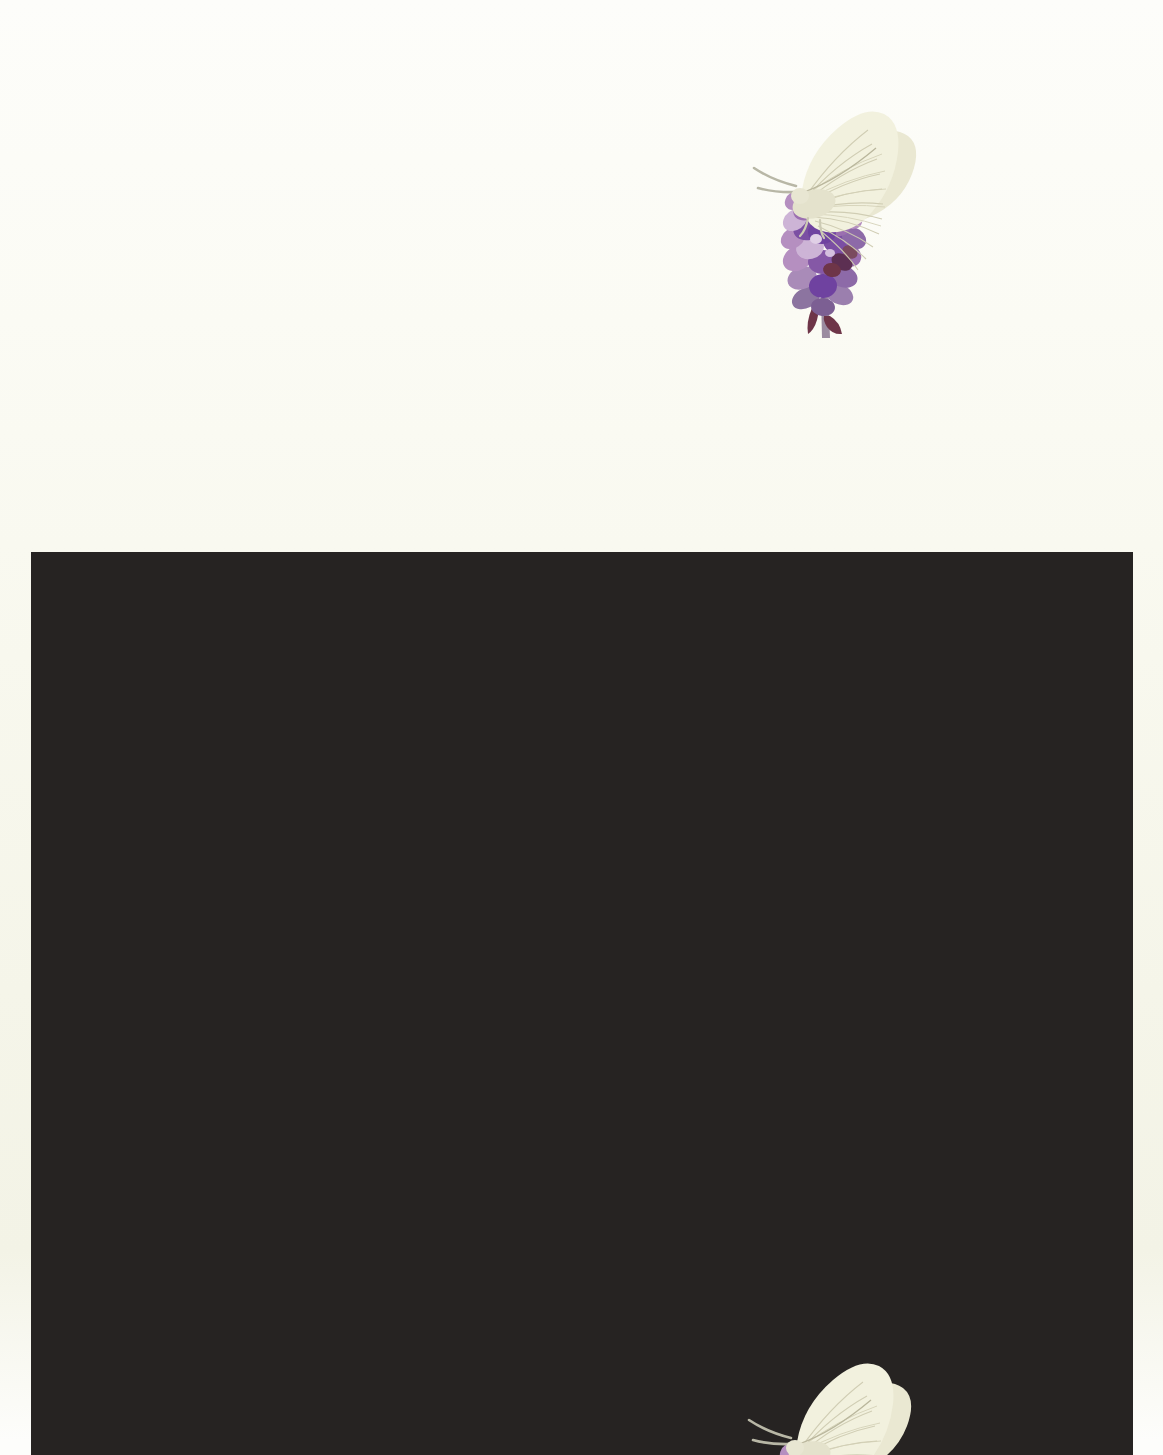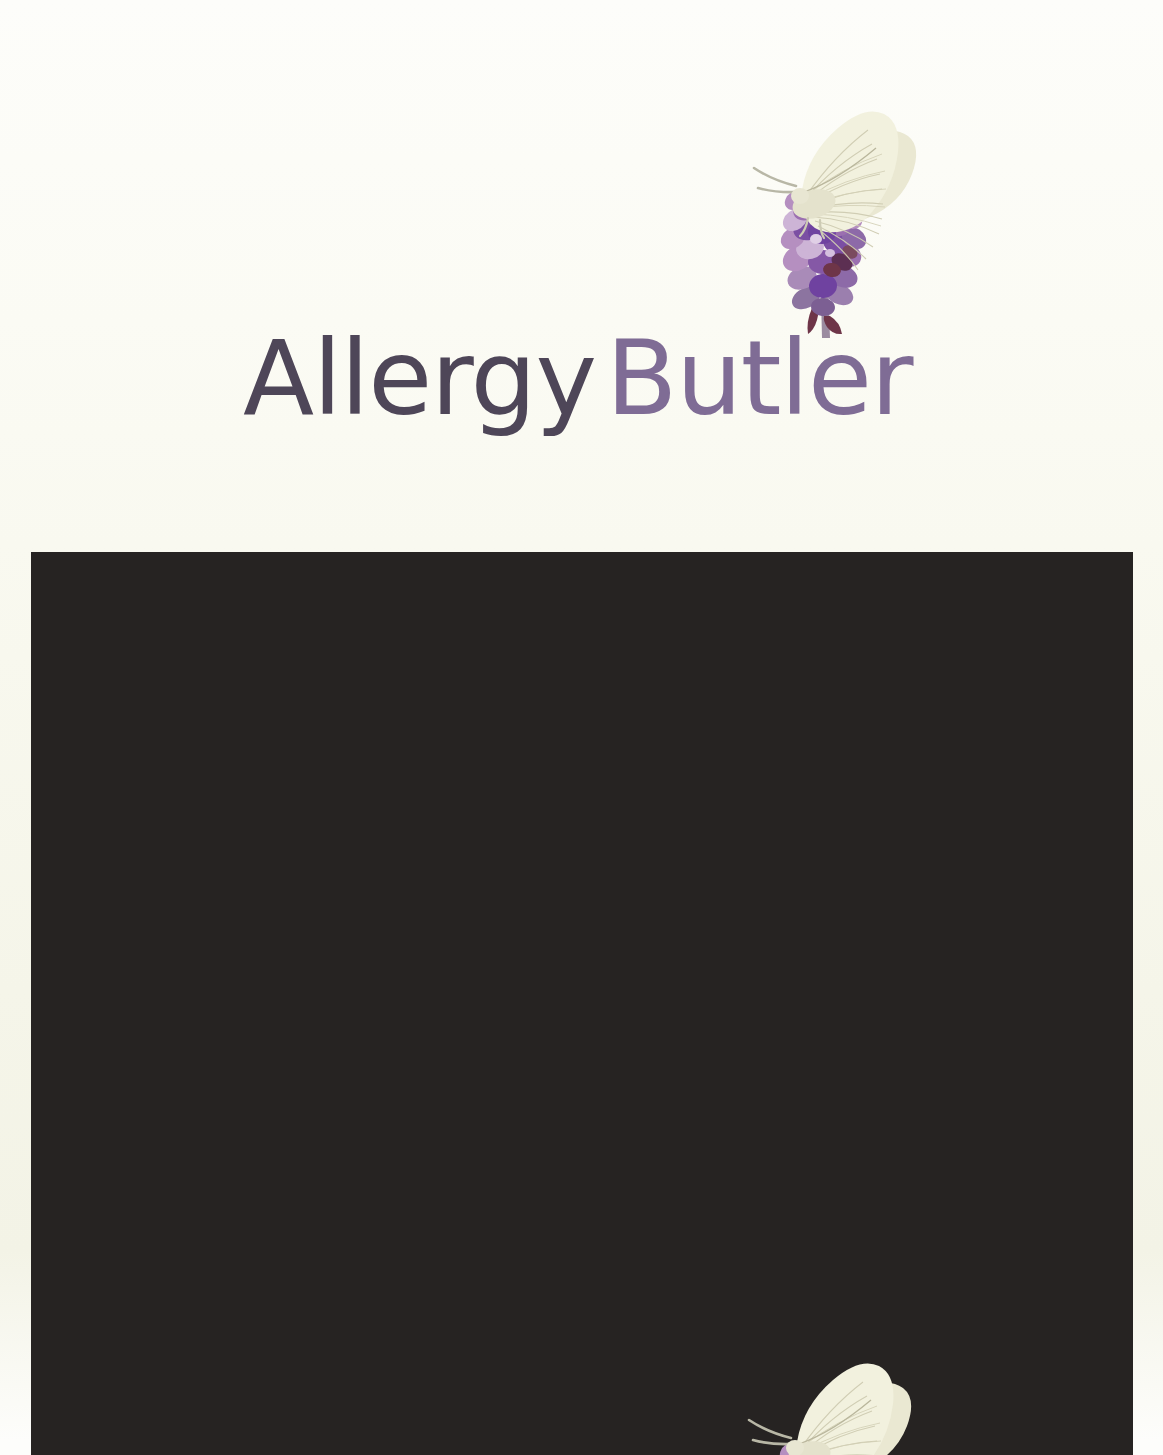--- a/index.html
+++ b/index.html
@@ -195,23 +195,20 @@
 
         <g>
           <use href="#lilac-cluster"></use>
         </g>
         <g transform="translate(-2,-2)">
           <use href="#butterfly"></use>
         </g>
       </svg>
     </div>
 
-    <div class="wordmark" id="wordmark-light">
-      <span class="w-first" style="color: rgb(78, 70, 88);">Allergy</span><span class="w-space"></span><span class="w-second" style="color: rgb(127, 108, 149);">Butler</span>
-    </div>
   </div>
 
   <div id="board-dark" style="background: rgb(38, 35, 34);">
     <div class="emblem" id="emblem-dark">
       <svg viewBox="0 0 176 248" xmlns="http://www.w3.org/2000/svg">
         <g>
           <use href="#lilac-cluster"></use>
         </g>
         <g transform="translate(-2,-2)">
           <use href="#butterfly"></use>

